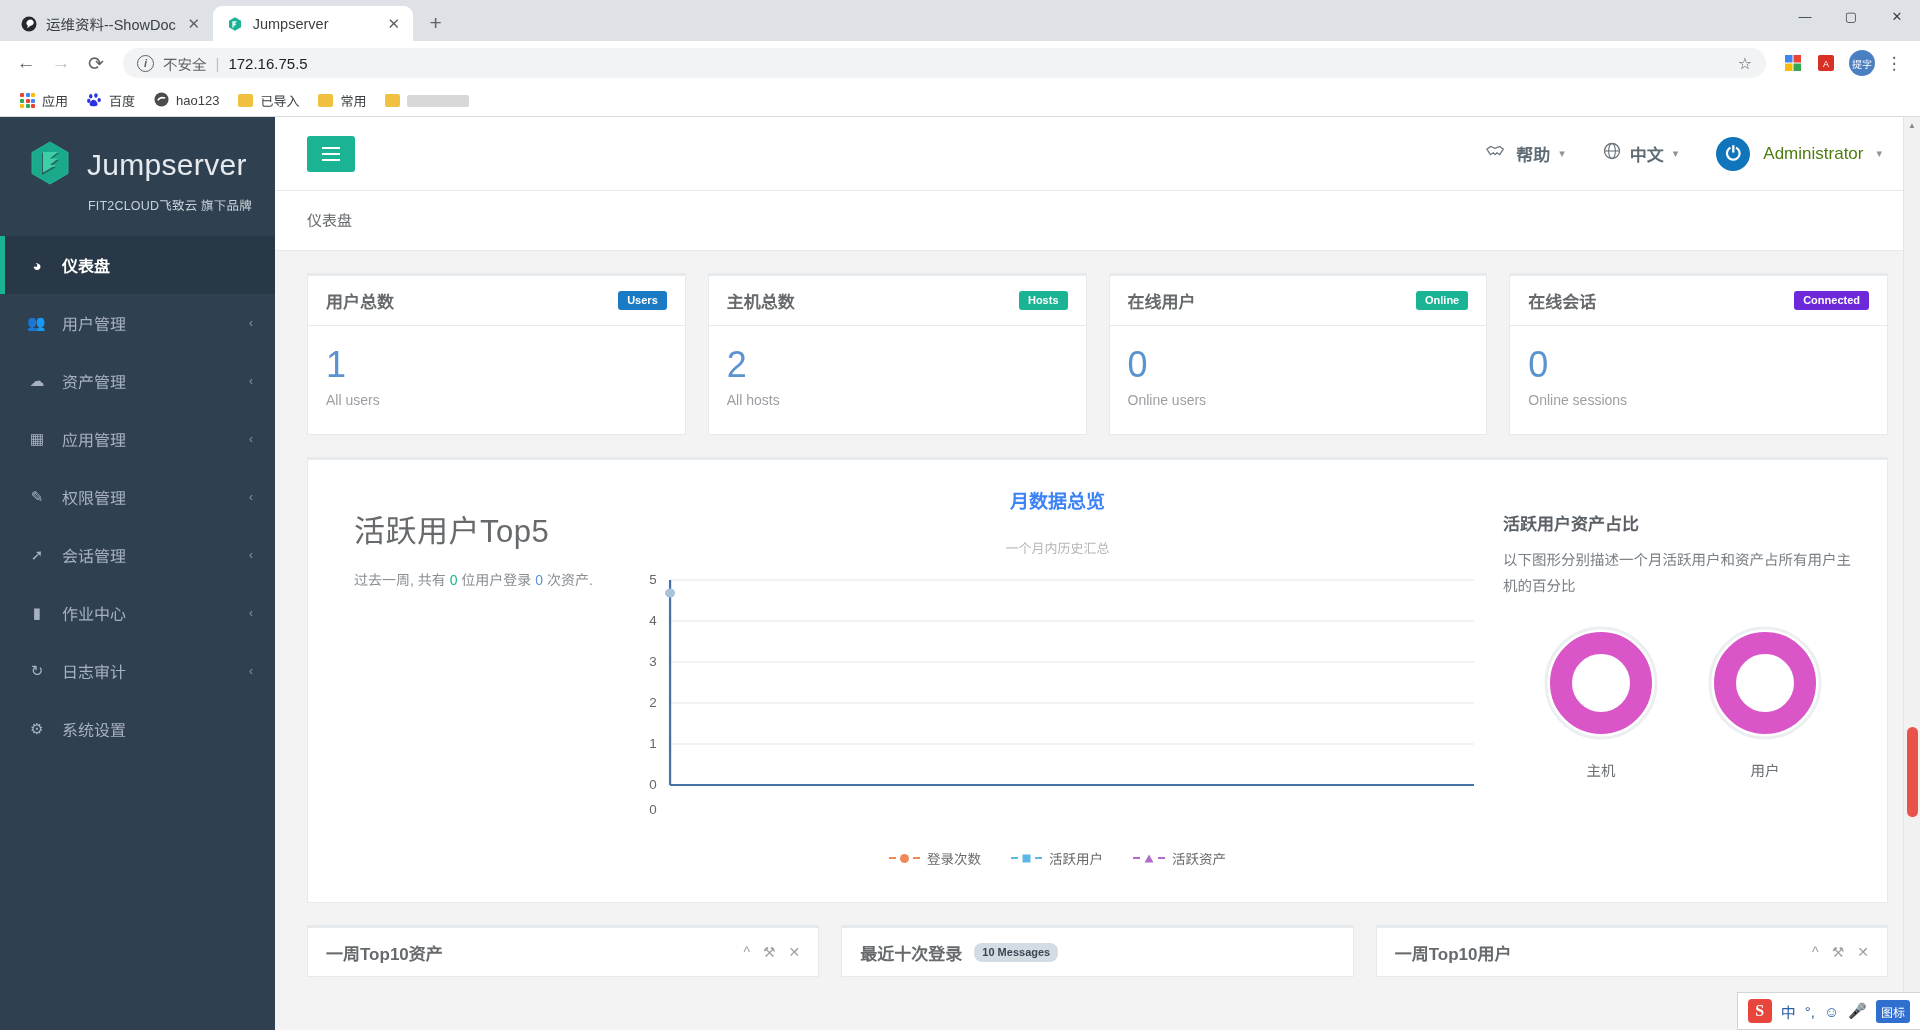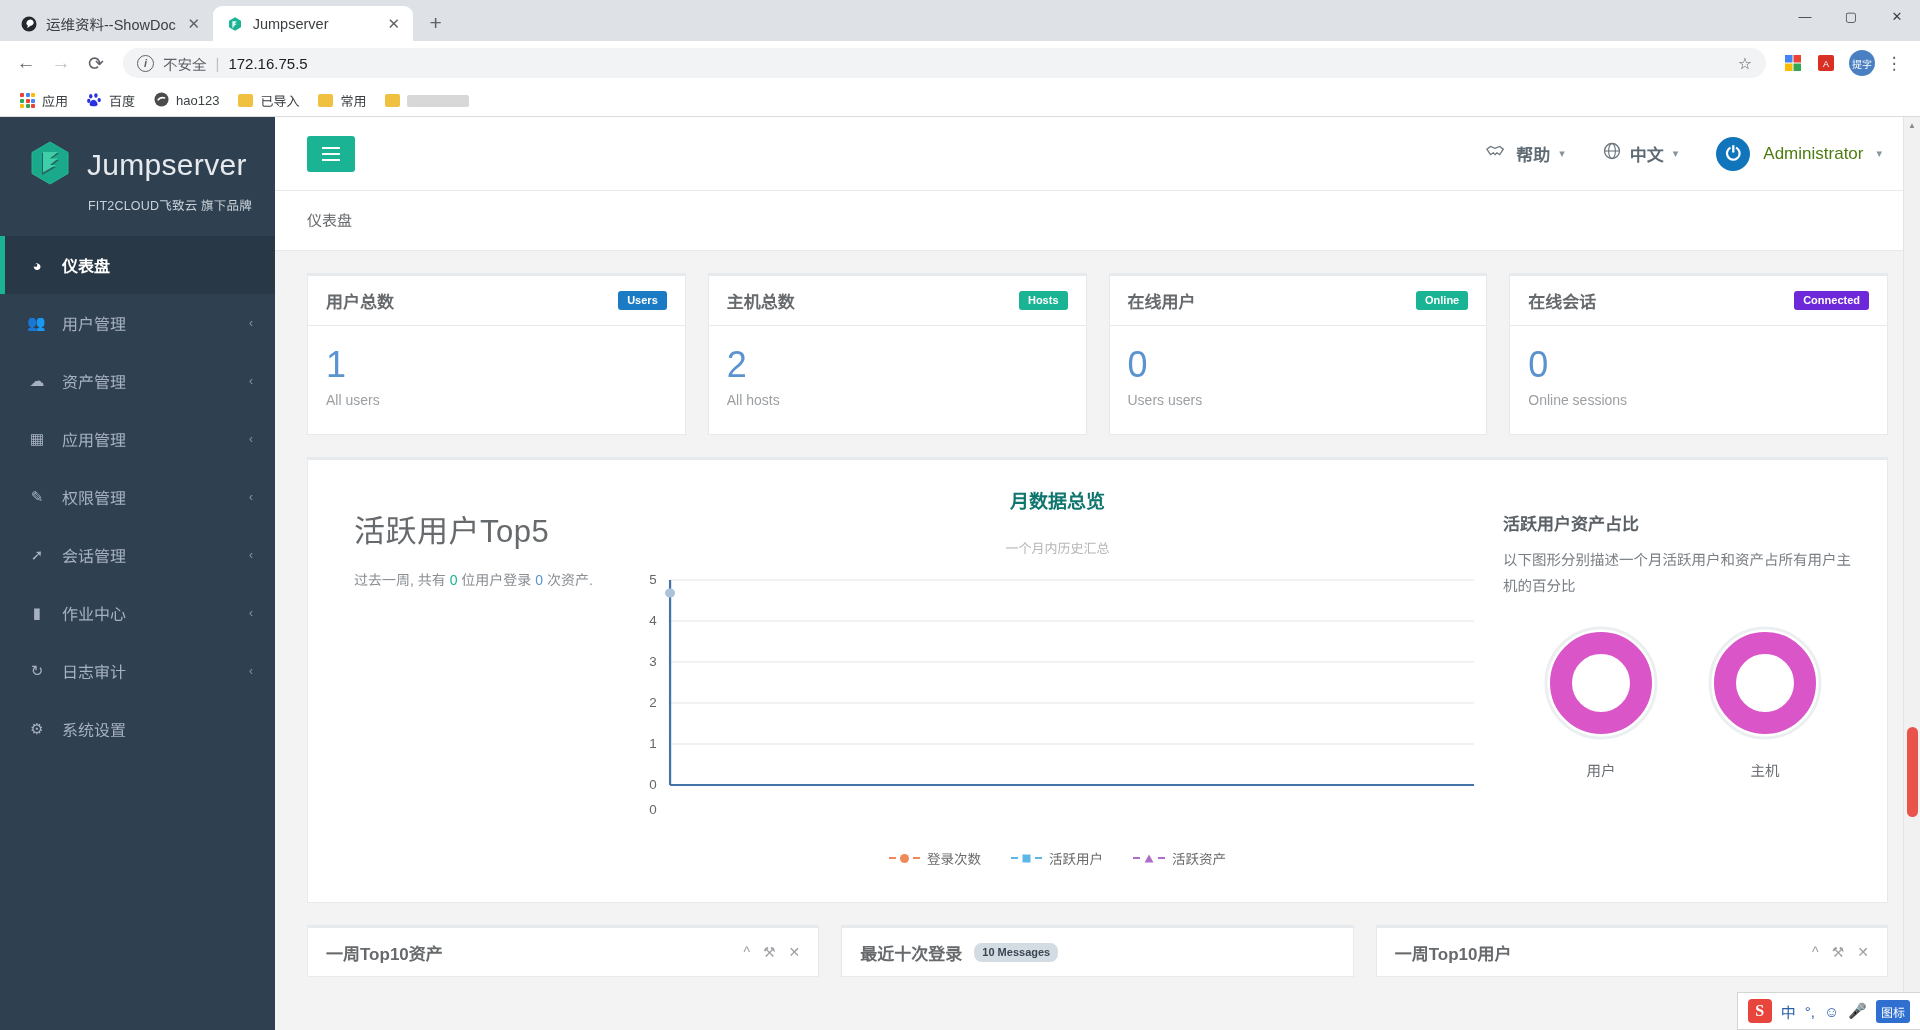--- a/index.html
+++ b/index.html
@@ -154,21 +154,21 @@
   
   .panel { background: #fff; border: 1px solid #e7eaec; border-top: 3px solid #e7eaec; margin-top: 22px; }
   .panel-body { display: flex; padding: 26px 24px 34px; }
   .col-left { width: 300px; padding-left: 22px; padding-top: 20px; }
   .col-left h2 { font-size: 31px; color: #676a6c; font-weight: 300; letter-spacing: .5px; }
   .col-left p { font-size: 14px; color: #8a8f94; margin-top: 18px; line-height: 1.7; }
   .hl { color: #1ab394; }
   .hl2 { color: #5a93d0; }
 
   .col-mid { flex: 1; display: flex; flex-direction: column; align-items: center; min-width: 0; }
-  .chart-title { font-size: 19px; color: #0f766e; font-weight: bold; }
+  .chart-title { font-size: 19px; color: #3b82f6; font-weight: bold; }
   .chart-sub { font-size: 13px; color: #b6b6b6; margin-top: 25px; }
   .chart-area { margin-top: 14px; width: 100%; }
   .chart-legend { display: flex; justify-content: center; gap: 30px; margin-top: 8px; }
   .leg { display: flex; align-items: center; gap: 7px; font-size: 13.5px; color: #6a6a6a; }
   .leg-mark { display: flex; align-items: center; gap: 3px; }
   .leg-line { width: 7px; height: 2px; display: block; }
 
   .col-right { width: 380px; padding-left: 20px; padding-top: 24px; }
   .col-right h3 { font-size: 17px; color: #5a6066; font-weight: bold; }
   .col-right p { font-size: 14.5px; color: #797f85; margin-top: 13px; line-height: 1.75; }
@@ -462,21 +462,21 @@
               <div class="statlabel">All hosts</div>
             </div>
           </div>
           <div class="statcard">
             <div class="statcard-head">
               <span class="statcard-title">在线用户</span>
               <span class="badge" style="background:#1ab394">Online</span>
             </div>
             <div class="statcard-body">
               <div class="statnum">0</div>
-              <div class="statlabel">Users users</div>
+              <div class="statlabel">Online users</div>
             </div>
           </div>
           <div class="statcard">
             <div class="statcard-head">
               <span class="statcard-title">在线会话</span>
               <span class="badge" style="background:#6d28d9">Connected</span>
             </div>
             <div class="statcard-body">
               <div class="statnum">0</div>
               <div class="statlabel">Online sessions</div>
@@ -559,28 +559,28 @@
 
             <div class="col-right">
               <h3>活跃用户资产占比</h3>
               <p>以下图形分别描述一个月活跃用户和资产占所有用户主机的百分比</p>
               <div class="donuts">
                 <div class="donut-wrap">
                   <svg width="120" height="120" viewBox="0 0 120 120">
                     <circle cx="60" cy="60" r="55" fill="none" stroke="#eceff1" stroke-width="3"></circle>
                     <circle cx="60" cy="60" r="40" fill="none" stroke="#d955c8" stroke-width="22"></circle>
                   </svg>
-                  <div class="donut-label">用户</div>
+                  <div class="donut-label">主机</div>
                 </div>
                 <div class="donut-wrap">
                   <svg width="120" height="120" viewBox="0 0 120 120">
                     <circle cx="60" cy="60" r="55" fill="none" stroke="#eceff1" stroke-width="3"></circle>
                     <circle cx="60" cy="60" r="40" fill="none" stroke="#d955c8" stroke-width="22"></circle>
                   </svg>
-                  <div class="donut-label">主机</div>
+                  <div class="donut-label">用户</div>
                 </div>
               </div>
             </div>
 
           </div>
         </div>
 
         <div class="bottomrow">
           <div class="bpanel">
             <div class="bpanel-head">

